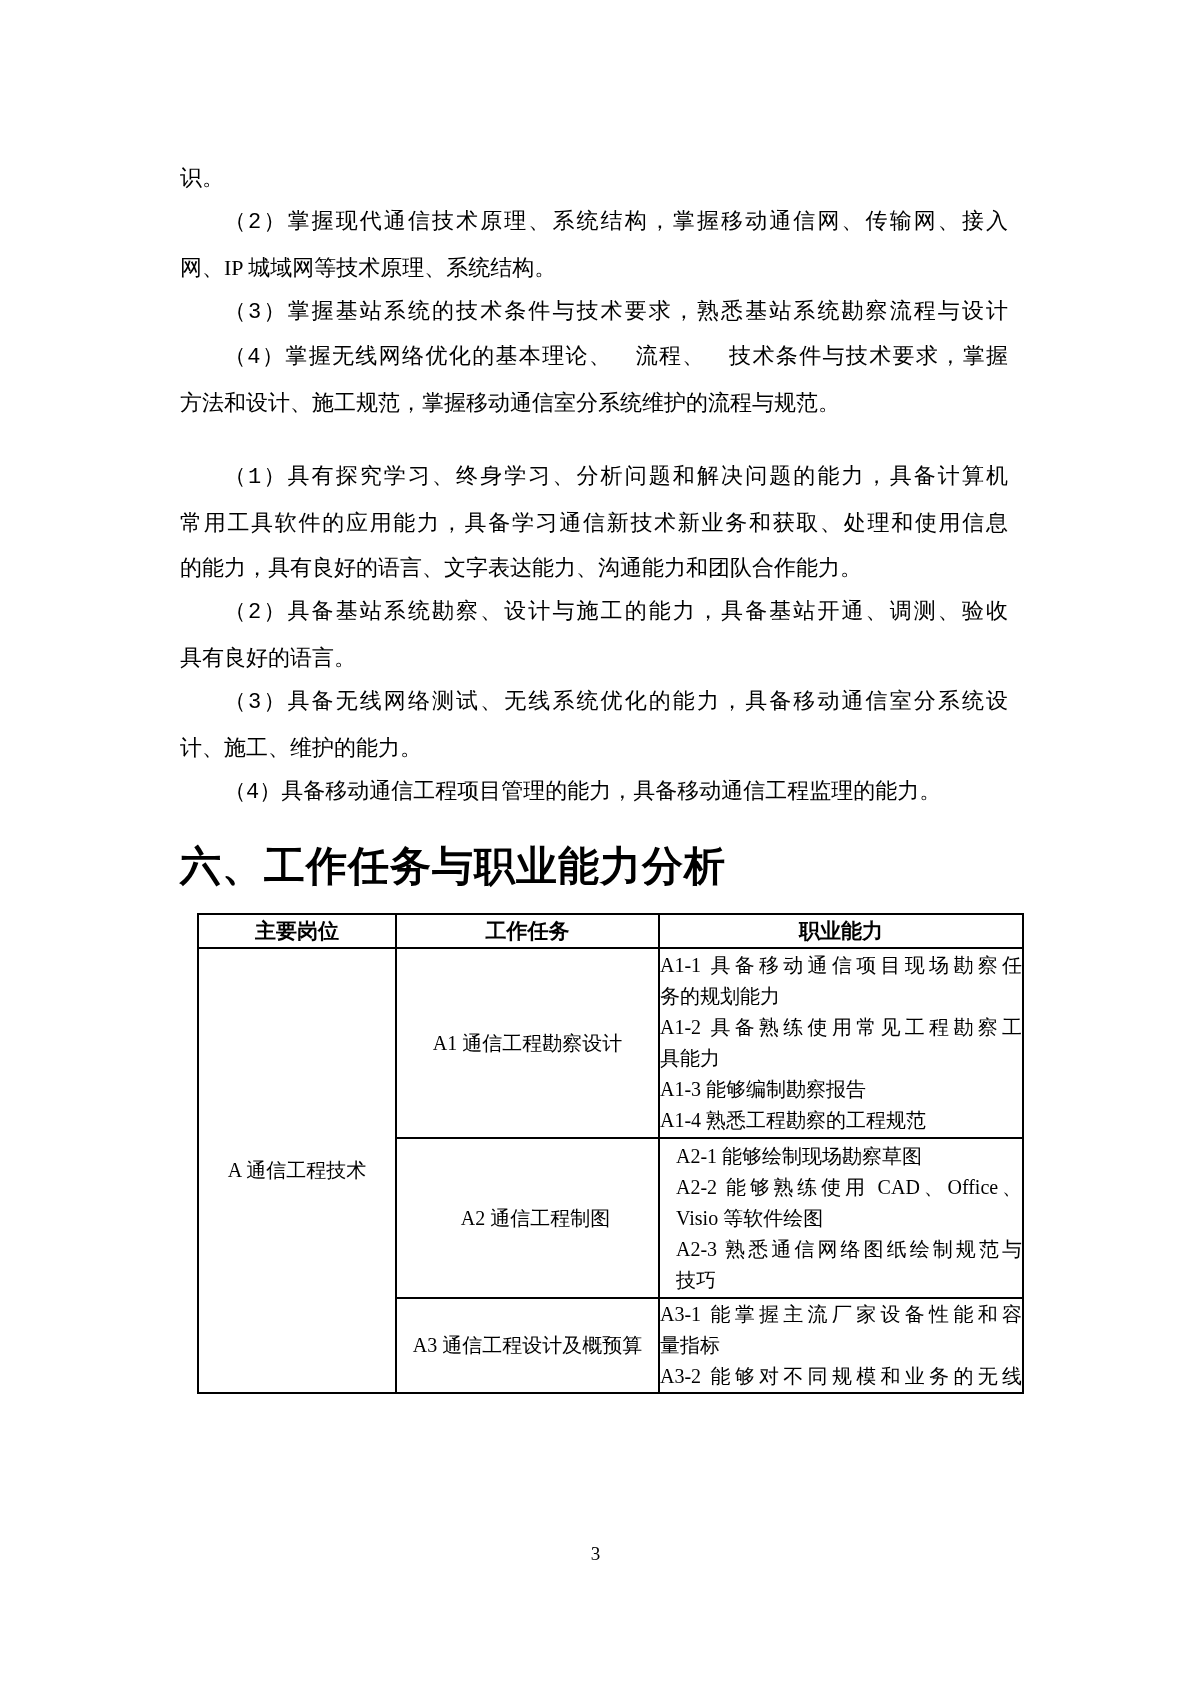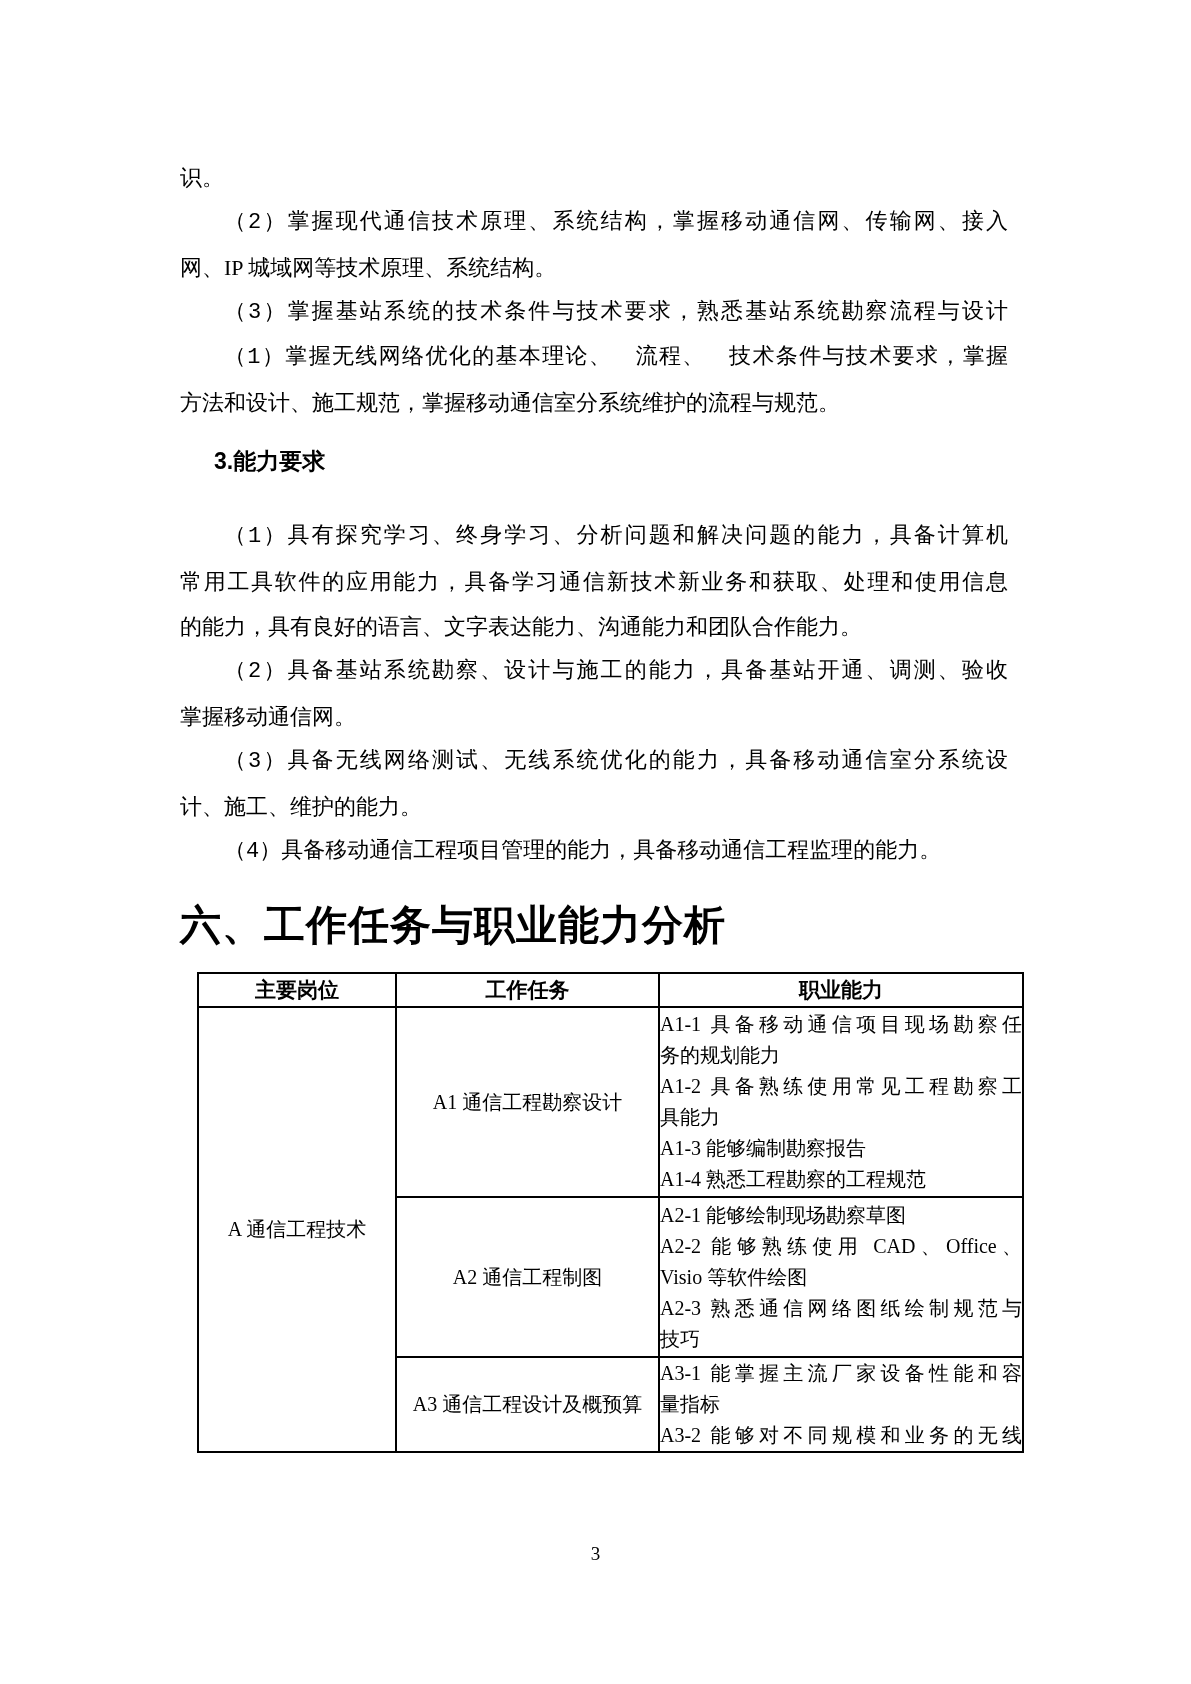--- a/index.html
+++ b/index.html
@@ -91,21 +91,21 @@
     line-height: 31px;
     white-space: pre;
     text-align: left;
   }
   .tl.j {
     white-space: normal;
     text-align: justify;
     text-align-last: justify;
   }
   tr.r-a1 td { height: 188px; margin-top: 8px; }
-  tr.r-a2 td { height: 158px; }
+  tr.r-a2 td { height: 158px; padding-left: 16px; }
   tr.r-a3 td { height: 92px; }
   .pageno {
     position: absolute;
     left: 0;
     right: 0;
     top: 1542px;
     text-align: center;
     font-size: 19px;
     line-height: 24px;
   }
@@ -113,31 +113,30 @@
 </head>
 <body>
 
 <div class="page">
   <div class="content">
 
     <div class="ln">识。</div>
     <div class="ln j ind">（2）掌握现代通信技术原理、系统结构，掌握移动通信网、传输网、接入</div>
     <div class="ln">网、IP 城域网等技术原理、系统结构。</div>
     <div class="ln j ind">（3）掌握基站系统的技术条件与技术要求，熟悉基站系统勘察流程与设计</div>
-    <div class="ln j ind">（1）掌握无线网络优化的基本理论、　流程、　技术条件与技术要求，掌握</div>
+    <div class="ln j ind">（4）掌握无线网络优化的基本理论、　流程、　技术条件与技术要求，掌握</div>
     <div class="ln">方法和设计、施工规范，掌握移动通信室分系统维护的流程与规范。</div>
 
-    <div class="h3">3.能力要求</div>
 
     <div class="sec3">
       <div class="ln j ind">（1）具有探究学习、终身学习、分析问题和解决问题的能力，具备计算机</div>
       <div class="ln j">常用工具软件的应用能力，具备学习通信新技术新业务和获取、处理和使用信息</div>
       <div class="ln">的能力，具有良好的语言、文字表达能力、沟通能力和团队合作能力。</div>
       <div class="ln j ind">（2）具备基站系统勘察、设计与施工的能力，具备基站开通、调测、验收</div>
-      <div class="ln">掌握移动通信网。</div>
+      <div class="ln">具有良好的语言。</div>
       <div class="ln j ind">（3）具备无线网络测试、无线系统优化的能力，具备移动通信室分系统设</div>
       <div class="ln">计、施工、维护的能力。</div>
       <div class="ln ind">（4）具备移动通信工程项目管理的能力，具备移动通信工程监理的能力。</div>
     </div>
 
     <div class="h6">六、工作任务与职业能力分析</div>
 
     <table class="jobs">
       <colgroup>
         <col style="width:198px">

